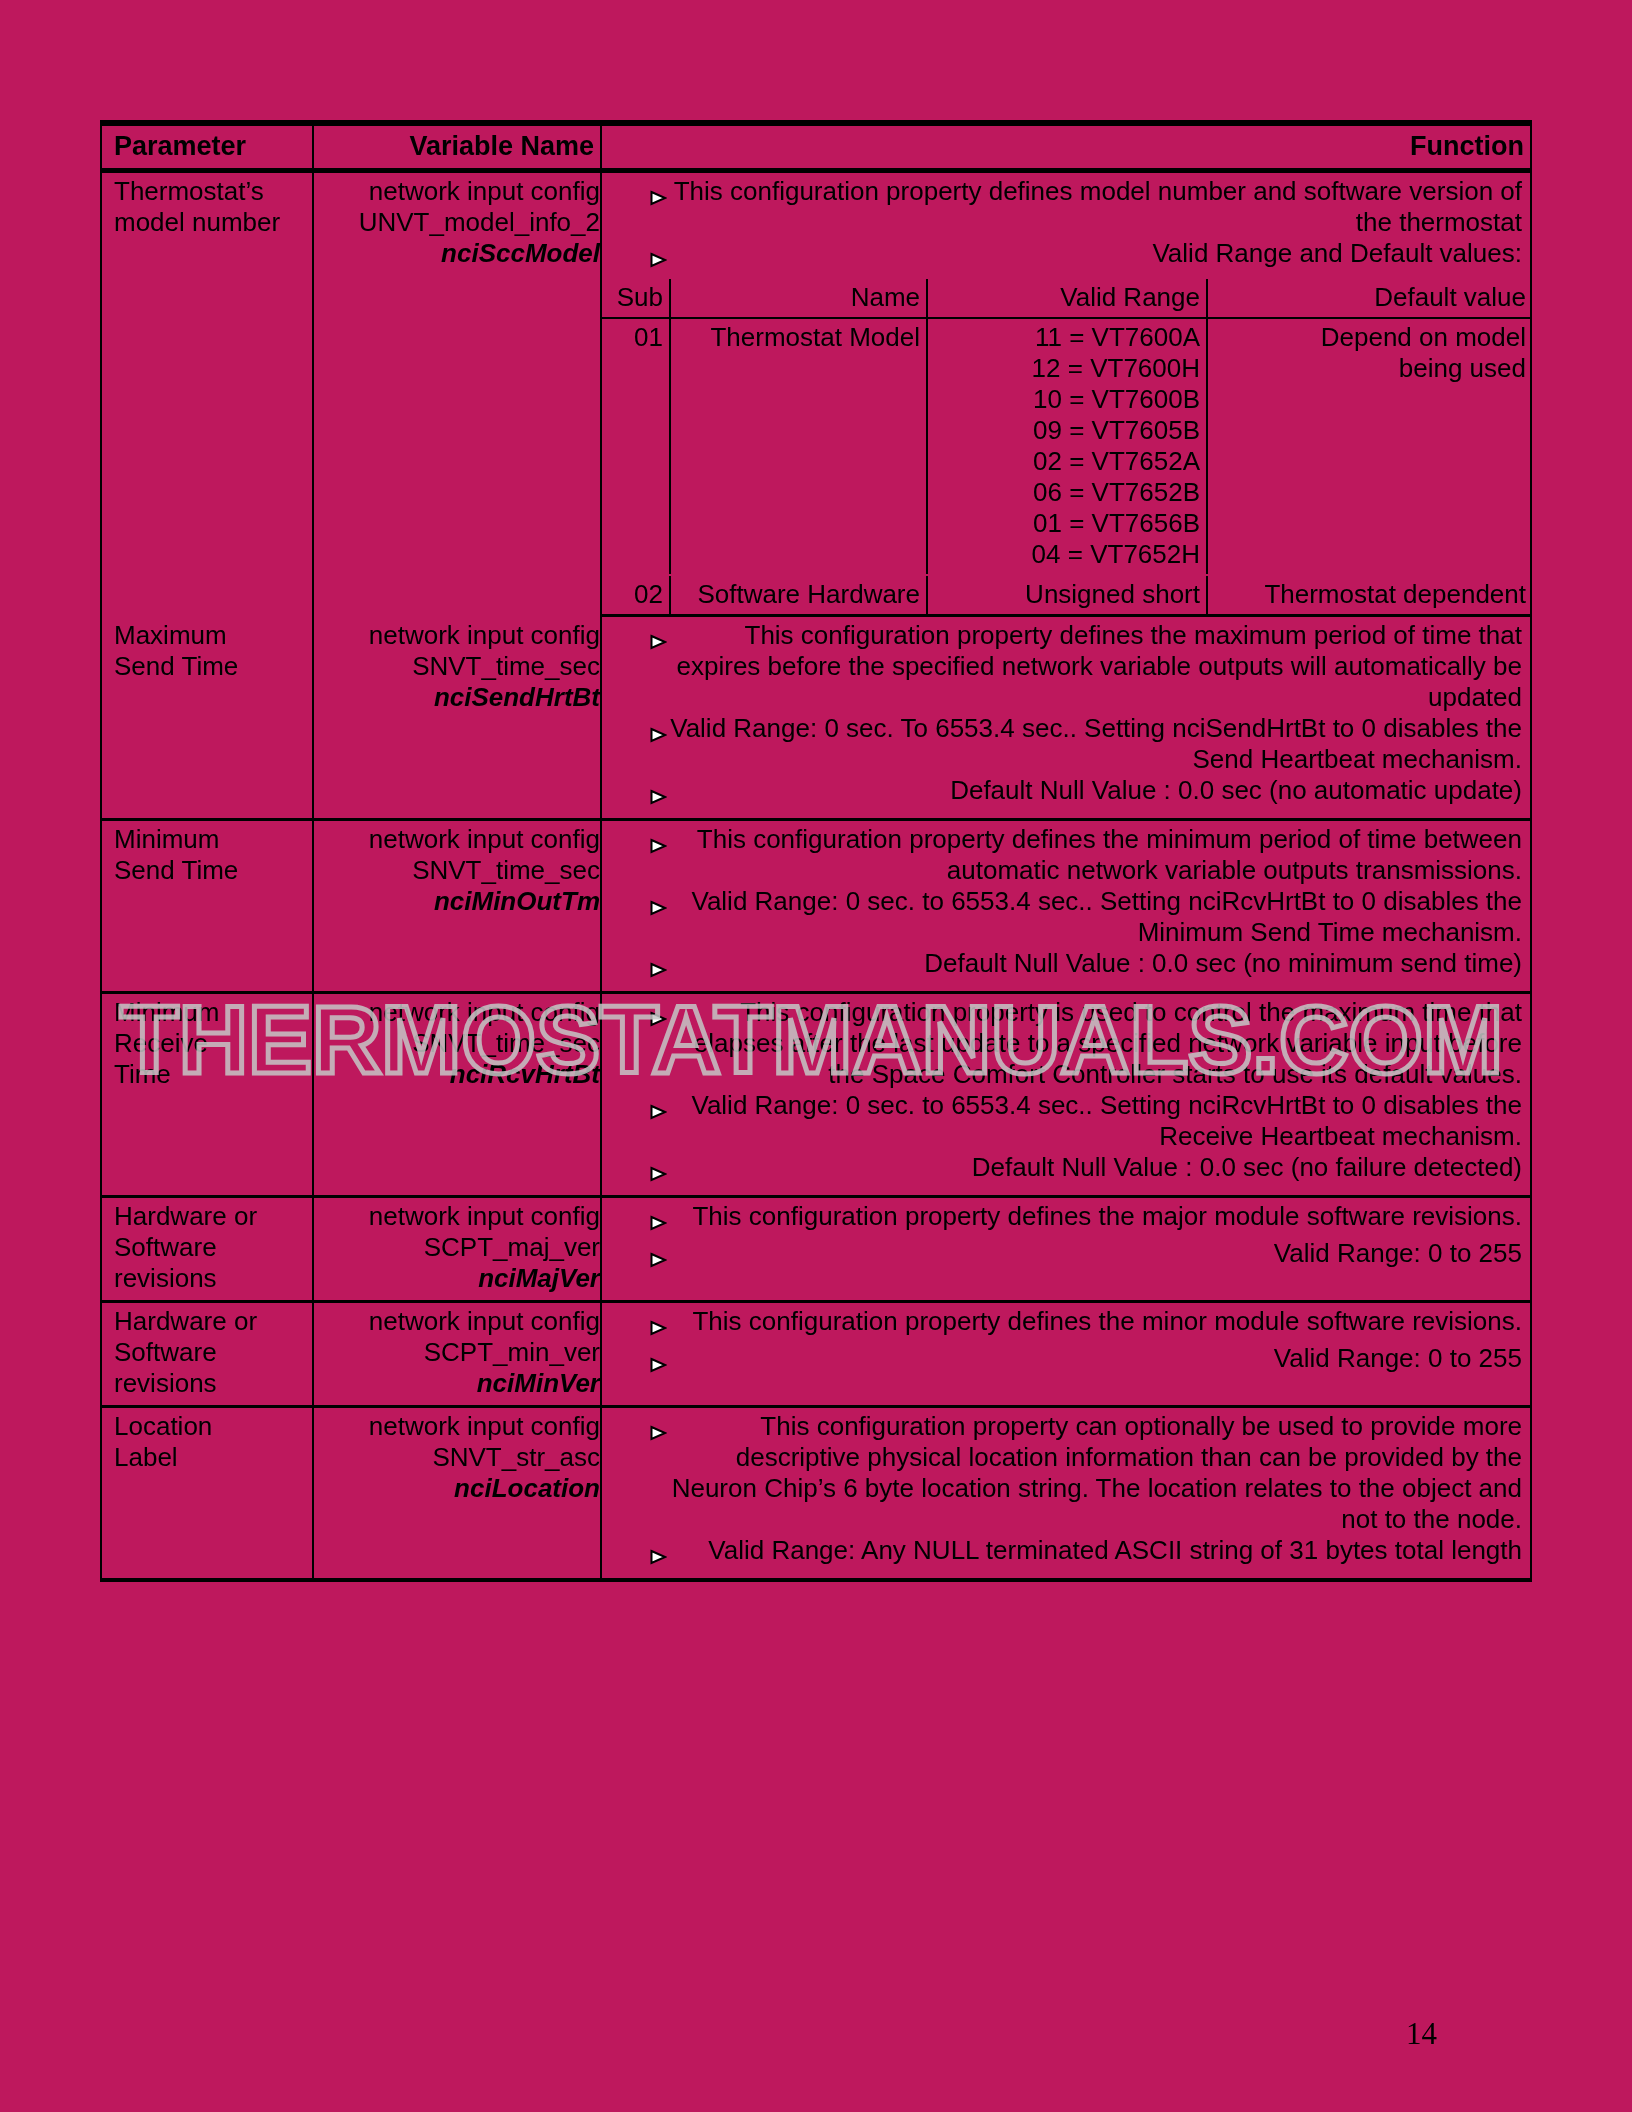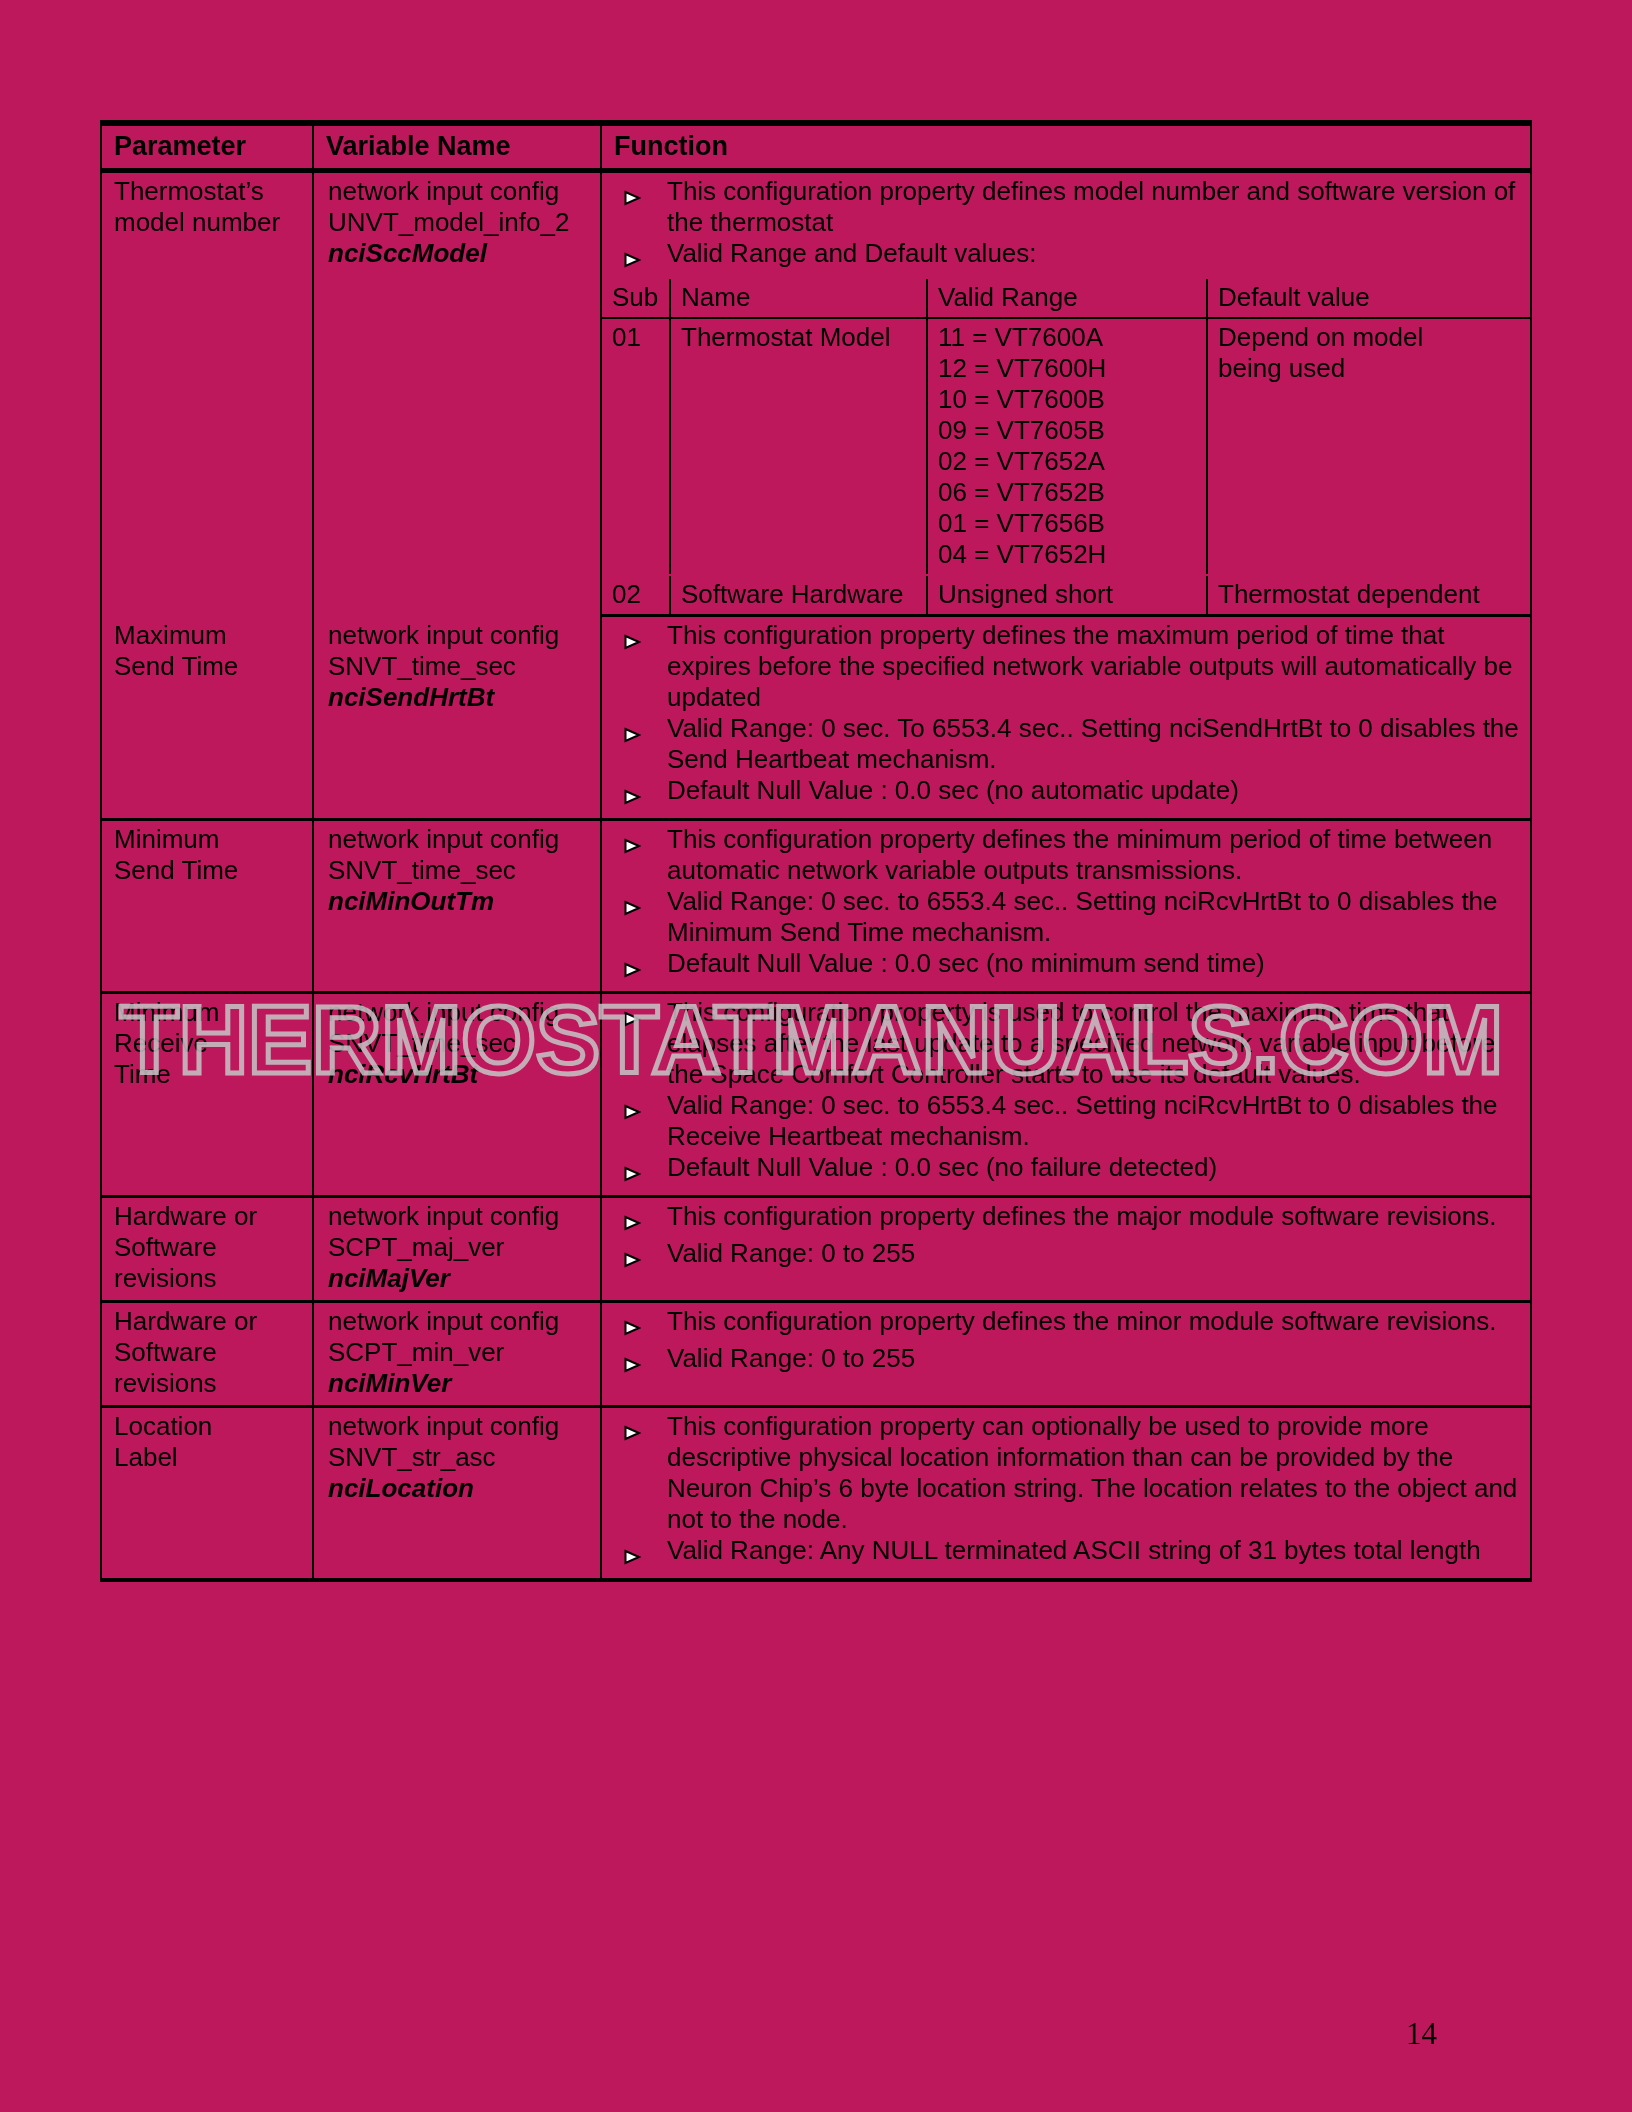--- a/index.html
+++ b/index.html
@@ -21,21 +21,21 @@
     border-left:2px solid #000; border-right:2px solid #000;
     border-bottom:4px solid #000;
   }
   .tbl th {
     border-top:6px solid #000;
     border-bottom:5px solid #000;
     font-weight:bold; text-align:left;
     font-size:27px;
     padding:5px 6px 6px 12px;
   }
-  .tbl th + th, .tbl td + td { border-left:2px solid #000; }
+  .tbl th + th, .tbl td + td { border-left:2px solid #000;text-align:right; }
   .tbl td { vertical-align:top; }
   .tbl tr.sep td { border-top:3px solid #000; }
 
   .param {
     padding:3px 4px 6px 12px;
     white-space:pre-line;
   }
   .vname { padding:3px 0 6px 14px; }
   .vlines { white-space:pre-line; }
   .vbold  { font-weight:bold;font-style:italic; }

